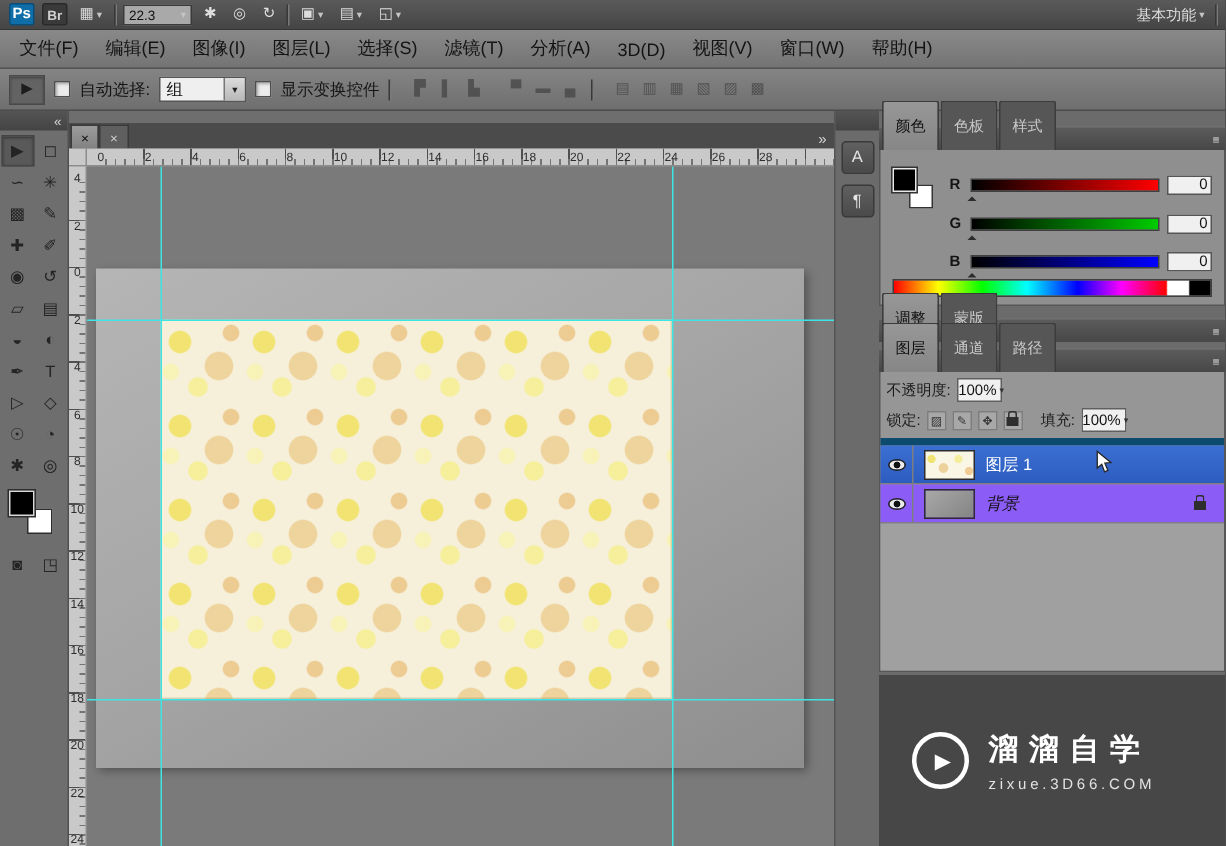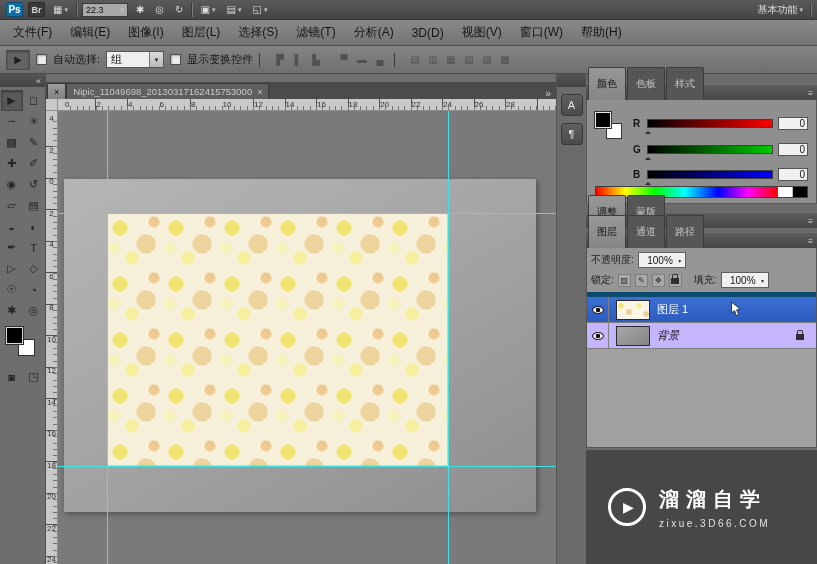--- a/index.html
+++ b/index.html
@@ -126,27 +126,27 @@
   .cval{width:30px;height:13px;background:#f0f0f0;border:1px solid #555;font-size:10px;
         display:flex;align-items:center;justify-content:flex-end;padding-right:2px}
   .spectrum{position:absolute;left:8px;right:8px;bottom:5px;height:12px;border:1px solid #3f3f3f;
       background:linear-gradient(90deg,#f00 0%,#ff0 14%,#0f0 28%,#0ff 42%,#00f 58%,#f0f 72%,#f00 86%,
                                  #fff 86.5%,#fff 93%,#000 93.5%)}
   .layers-body{height:200px;background:#969696;border:1px solid #565656;border-top:none;display:flex;flex-direction:column}
   .blendrow{display:flex;align-items:center;gap:4px;padding:4px 4px 3px;font-size:10px}
   .dd{width:110px;height:17px;background:#f0f0f0;border:1px solid #5f5f5f;display:flex;align-items:center}
   .dd .ddtxt{flex:1;padding-left:4px;font-size:10px}
   .plabel{font-size:10px;color:#1a1a1a;white-space:nowrap}
-  .valbox{width:48px;height:16px;background:#f0f0f0;border:1px solid #5f5f5f;display:flex;align-items:center}
+  .valbox{width:30px;height:16px;background:#f0f0f0;border:1px solid #5f5f5f;display:flex;align-items:center}
   .valbox .vtxt{flex:1;text-align:right;padding-right:2px;font-size:10px}
   .valbox .varw{width:10px;font-size:6px;color:#333;text-align:center}
   .lockrow{display:flex;align-items:center;gap:4px;padding:1px 4px 4px;font-size:10px;border-bottom:5px solid #0c4a6e}
   .lkicon{width:13px;height:13px;border:1px solid #7e7e7e;background:#a8a8a8;display:flex;align-items:center;
           justify-content:center;font-size:8px;color:#333}
-  .lrow{height:26px;display:flex;align-items:center;background:#c4b5fd;border-bottom:1px solid #7e7e7e;font-size:11px}
+  .lrow{height:26px;display:flex;align-items:center;background:#8b5cf6;border-bottom:1px solid #7e7e7e;font-size:11px}
   .lrow.sel{background:linear-gradient(#3b6fd2,#2d5cc0);color:#fff}
   .eyebox{width:22px;height:100%;border-right:1px solid #7e7e7e;display:flex;align-items:center;justify-content:center}
   .eye{width:12px;height:8px;border:1px solid #222;border-radius:50%;
        background:radial-gradient(circle at center,#111 0 2px,#ececec 2.5px)}
   .thumb{width:34px;height:20px;margin:0 7px;border:1px solid #2c2c2c;flex:none}
   .thumb.tfloral{background-color:#faf6e6;background-image:
         radial-gradient(circle at 4px 5px, rgba(240,226,110,.95) 0 2.5px, transparent 3px),
         radial-gradient(circle at 12px 11px, rgba(236,206,150,.9) 0 3px, transparent 3.5px),
         radial-gradient(circle at 22px 5px, rgba(244,236,148,.9) 0 2.5px, transparent 3px),
         radial-gradient(circle at 29px 13px, rgba(238,200,140,.9) 0 2.5px, transparent 3px);
@@ -302,21 +302,20 @@
     </div>
   </div>
 
   <div class="docarea">
     <div class="tabgap"></div>
     <div class="tabbar">
       <span class="doctab active">
         <span class="tclose">×</span>
       </span>
       <span class="doctab inactive">
-        <span class="ttl">Nipic_11049698_20130317162415753000</span>
         <span class="tclose">×</span>
       </span>
       <span class="tab-overflow">»</span>
     </div>
     <div class="rulerrow">
       <div class="corner"></div>
       <div class="hruler">
         <span>0</span><span>2</span><span>4</span><span>6</span><span>8</span><span>10</span><span>12</span><span>14</span><span>16</span><span>18</span><span>20</span><span>22</span><span>24</span><span>26</span><span>28</span>
       </div>
     </div>

